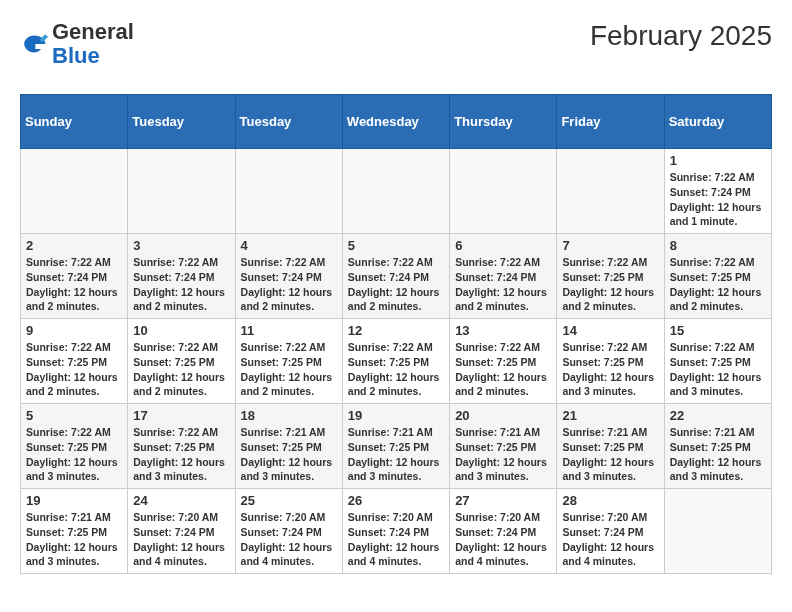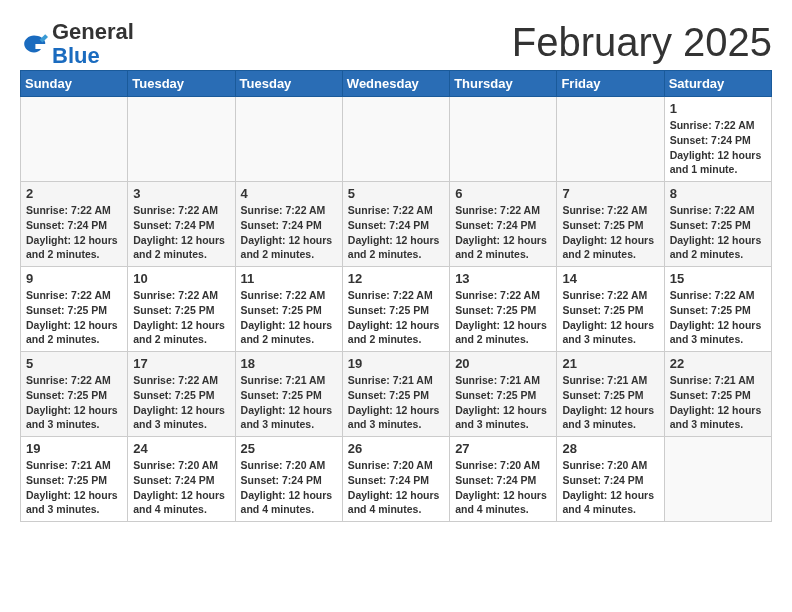--- a/index.html
+++ b/index.html
@@ -7,21 +7,21 @@
       font-family: Arial, sans-serif;
       background: #fff;
       width: 792px;
       min-height: 612px;
       padding: 20px;
     }
     .header {
       display: flex;
       justify-content: space-between;
       align-items: flex-start;
-      margin-bottom: 2px;
+      margin-bottom: 26px;
     }
     .logo {
       display: flex;
       align-items: center;
       gap: 4px;
     }
     .logo-text {
       font-size: 22px;
       font-weight: bold;
       line-height: 1.1;
@@ -29,39 +29,39 @@
     .logo-general { color: #333; }
     .logo-blue { color: #1a6bbf; }
     .logo-icon {
       width: 28px;
       height: 28px;
     }
     .title-block {
       text-align: right;
     }
     .month-title {
-      font-size: 40px;
+      font-size: 28px;
       font-weight: normal;
       color: #333;
     }
     .location {
       font-size: 16px;
       color: #555;
     }
     table {
       width: 100%;
       border-collapse: collapse;
       table-layout: fixed;
     }
     th {
       background-color: #2a6db5;
       color: #fff;
       font-size: 13px;
       font-weight: bold;
-      padding: 5px 4px;
+      padding: 19px 4px;
       text-align: left;
       border: 1px solid #1a5a9a;
     }
     td {
       vertical-align: top;
       border: 1px solid #ccc;
       padding: 4px 5px;
       font-size: 10.5px;
       color: #333;
       height: 85px;

